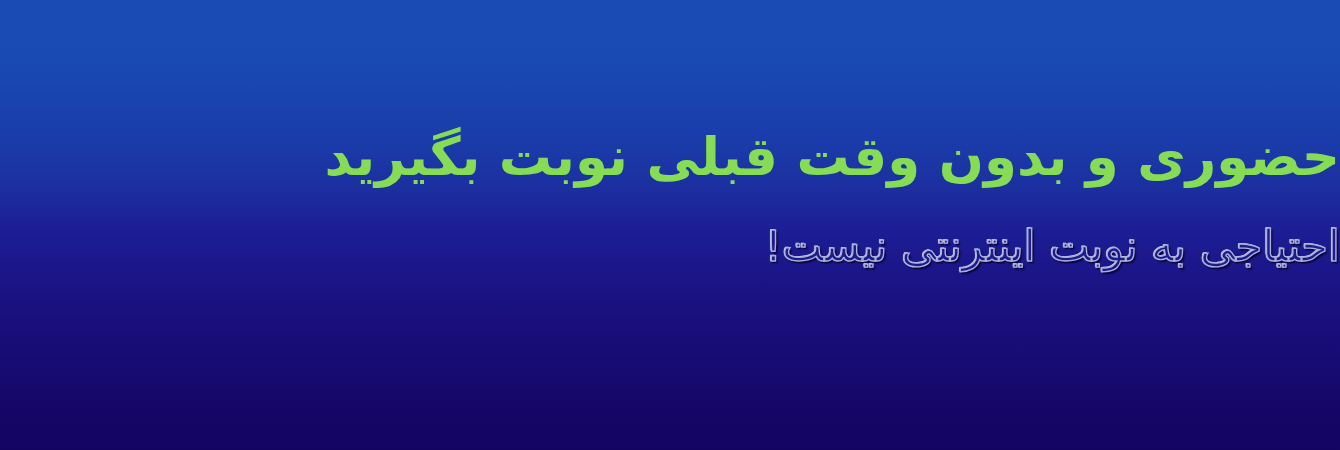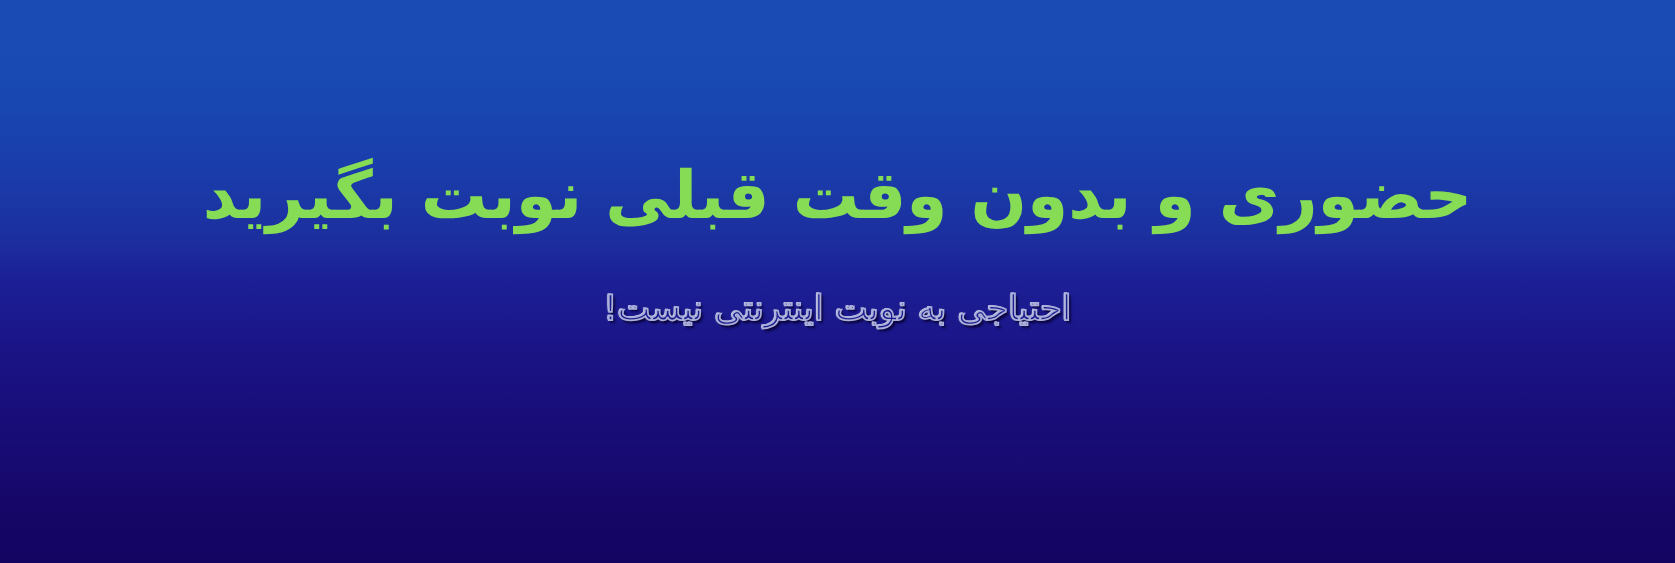--- a/index.html
+++ b/index.html
@@ -35,21 +35,21 @@
   }
 
   
   .text-stack {
     position: absolute;
     left: 0;
     right: 0;
     top: 126px;
     display: flex;
     flex-direction: column;
-    align-items: center;
+    align-items: flex-start;
     justify-content: flex-start;
   }
 
   
   .headline {
     direction: rtl;
     unicode-bidi: isolate;
     font-family: "DejaVu Sans", sans-serif;
     font-size: 53px;
     font-weight: 700;
@@ -69,21 +69,21 @@
     height: 64px;
     display: flex;
     align-items: center;
     justify-content: center;
   }
 
   .subtitle {
     direction: rtl;
     unicode-bidi: isolate;
     font-family: "DejaVu Sans", sans-serif;
-    font-size: 28px;
+    font-size: 43px;
     font-weight: 400;
     line-height: 1.2;
     letter-spacing: 0.4px;
     white-space: nowrap;
     text-align: center;
     margin: 0;
     padding: 0;
 
     
     color: #1b1b8e;

